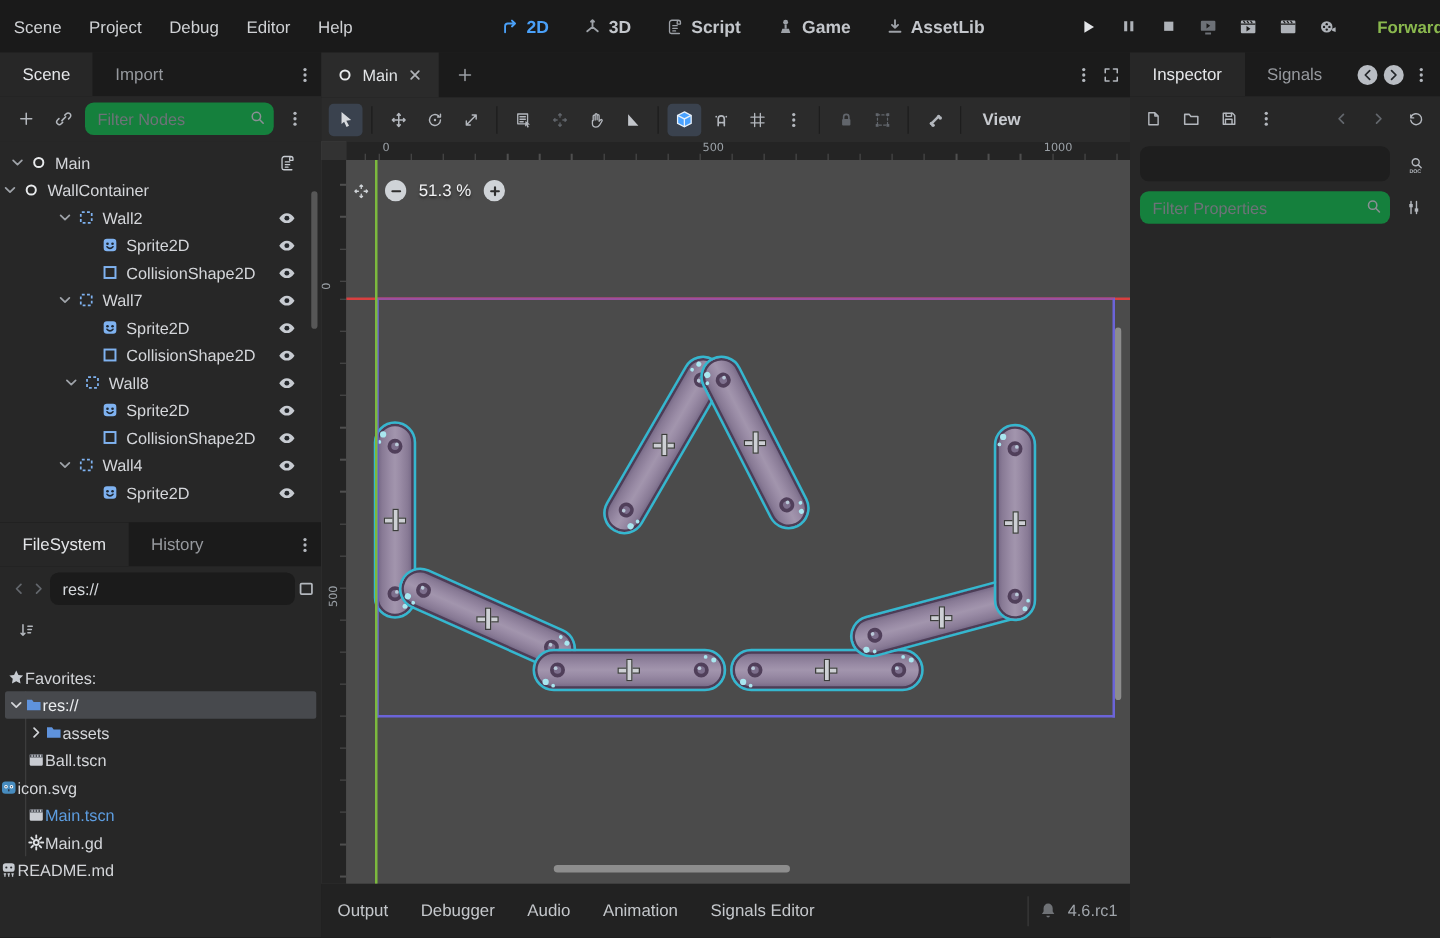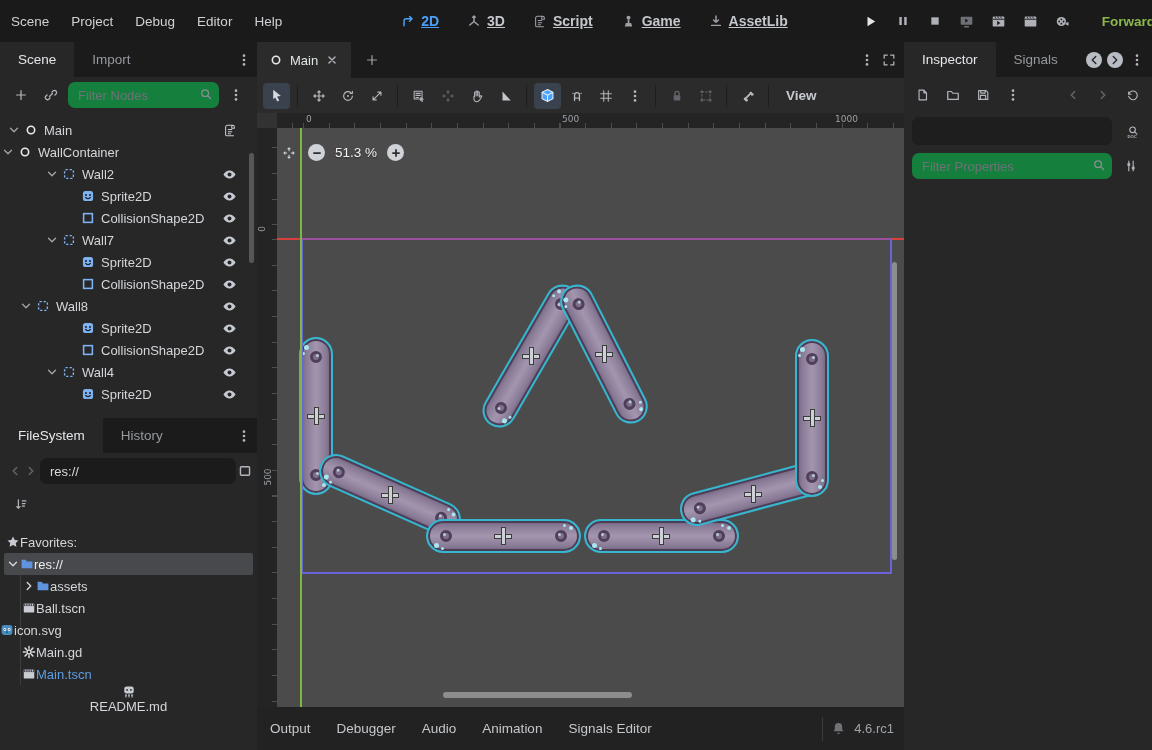--- a/index.html
+++ b/index.html
@@ -10,21 +10,21 @@
     font-family:"Liberation Sans", sans-serif; font-size:13px;
     -webkit-font-smoothing: antialiased;
   }
   .abs { position:absolute; }
   svg { display:block; }
 
   
   #topbar { left:0; top:0; width:1152px; height:42px; background:#1a1a1a; display:flex; align-items:center; }
   .menu-item { padding:0 11px; color:#cfd1d4; font-size:13.5px; cursor:default; }
   #ctx-tabs { display:flex; align-items:center; margin-left:96px; gap:4px; }
-  .ctx-tab { display:flex; align-items:center; gap:6px; padding:0 12px; height:30px; color:#c3c6cb; font-weight:bold; font-size:14px;text-decoration:underline; }
+  .ctx-tab { display:flex; align-items:center; gap:6px; padding:0 12px; height:30px; color:#c3c6cb; font-weight:bold; font-size:14px; }
   .ctx-tab .ci { color:#9da1a7; }
   .ctx-tab.active, .ctx-tab.active .ci { color:#4aa0f8; }
   #playback { display:flex; align-items:center; gap:10px; margin-left:60px; }
   .pb-btn { width:22px; height:22px; display:flex; align-items:center; justify-content:center; color:#aeb2b8; }
   .pb-btn.bright { color:#e3e5e8; }
   .pb-btn.dim { color:#6d7177; }
   #renderer-select { margin-left:28px; display:flex; align-items:center; gap:5px; color:#8ab84e; font-weight:bold; font-size:13.5px; }
 
   
   .dock-tabs { display:flex; align-items:stretch; height:35px; background:#1b1b1b; }
@@ -406,21 +406,21 @@
           </svg>
         </span>
         <span class="tlabel">CollisionShape2D</span>
         <span class="tright">
           <svg viewBox="0 0 16 16" width="15" height="15">
             <path d="M1.5 8C3.4 5.1 5.5 3.8 8 3.8S12.6 5.1 14.5 8C12.6 10.9 10.5 12.2 8 12.2S3.4 10.9 1.5 8Z" fill="#c7cbd1"></path>
             <circle cx="8" cy="8" r="2.1" fill="#23262a"></circle>
           </svg>
         </span>
       </div>
-      <div class="trow" style="padding-left: 18px;">
+      <div class="trow" style="padding-left: 49px;">
         <span class="chev">
           <svg viewBox="0 0 16 16" width="14" height="14" fill="none" stroke="currentColor" stroke-width="1.6" stroke-linecap="round" stroke-linejoin="round">
             <path d="M4 6l4 4 4-4"></path>
           </svg>
         </span>
         <span class="ticon">
           <svg viewBox="0 0 16 16" width="14" height="14" fill="none" stroke="#7fb2f0" stroke-width="1.6">
             <rect x="3" y="3" width="10" height="10" rx="1" stroke-dasharray="2.6 2.1"></rect>
           </svg>
         </span>
@@ -597,42 +597,42 @@
             <rect x="1.8" y="2.4" width="12.4" height="11.2" rx="3.2" fill="#478cbf"></rect>
             <circle cx="5.5" cy="7.4" r="1.6" fill="#fff"></circle>
             <circle cx="10.5" cy="7.4" r="1.6" fill="#fff"></circle>
             <circle cx="5.5" cy="7.4" r=".7" fill="#2b3a4e"></circle>
             <circle cx="10.5" cy="7.4" r=".7" fill="#2b3a4e"></circle>
             <rect x="7.3" y="9.6" width="1.4" height="1.9" fill="#2b3a4e"></rect>
           </svg>
         </span>
         <span class="tlabel">icon.svg</span>
       </div>
+      <div class="frow activefile" style="padding-left: 22px;">
+        <span class="chev"></span>
+        <span class="ticon">
+          <svg viewBox="0 0 16 16" width="14" height="14">
+            <rect x="2" y="2.8" width="12" height="10.4" rx="1" fill="#c9ccd2"></rect>
+            <path d="M2 2.8h12v3H2Z" fill="#4b4e55"></path>
+            <path d="M4.2 3.3v2M6.8 3.3v2M9.4 3.3v2M12 3.3v2" stroke="#c9ccd2" stroke-width="1.1"></path>
+          </svg>
+        </span>
+        <span class="tlabel">Main.tscn</span>
+      </div>
       <div class="frow" style="padding-left: 22px;">
         <span class="chev"></span>
         <span class="ticon" style="color: rgb(223, 225, 228);">
           <svg viewBox="0 0 16 16" width="14" height="14" fill="none" stroke="currentColor" stroke-width="1.7" stroke-linecap="round" stroke-linejoin="round">
             <circle cx="8" cy="8" r="2.3"></circle>
             <path d="M8 1.6v2.1M8 12.3v2.1M1.6 8h2.1M12.3 8h2.1M3.5 3.5L5 5M11 11l1.5 1.5M12.5 3.5L11 5M5 11l-1.5 1.5"></path>
           </svg>
         </span>
         <span class="tlabel">Main.gd</span>
       </div>
-      <div class="frow activefile" style="padding-left: 22px;">
-        <span class="chev"></span>
-        <span class="ticon">
-          <svg viewBox="0 0 16 16" width="14" height="14">
-            <rect x="2" y="2.8" width="12" height="10.4" rx="1" fill="#c9ccd2"></rect>
-            <path d="M2 2.8h12v3H2Z" fill="#4b4e55"></path>
-            <path d="M4.2 3.3v2M6.8 3.3v2M9.4 3.3v2M12 3.3v2" stroke="#c9ccd2" stroke-width="1.1"></path>
-          </svg>
-        </span>
-        <span class="tlabel">Main.tscn</span>
-      </div>
-      <div class="frow" style=" flex-direction: column;">
+      <div class="frow" style="">
         <span class="chev"></span>
         <span class="ticon">
           <svg viewBox="0 0 16 16" width="14" height="14">
             <rect x="2.6" y="1.8" width="10.8" height="7.8" rx="2.6" fill="#c7cbd1"></rect>
             <circle cx="5.8" cy="5.7" r="1" fill="#26292e"></circle>
             <circle cx="10.2" cy="5.7" r="1" fill="#26292e"></circle>
             <g stroke="#c7cbd1" stroke-width="1.2">
               <path d="M3.4 11.5h2.2M6.9 11.5h2.2M10.4 11.5h2.2M4.5 11.5v2.7M8 11.5v2.7M11.5 11.5v2.7"></path>
             </g>
           </svg>

